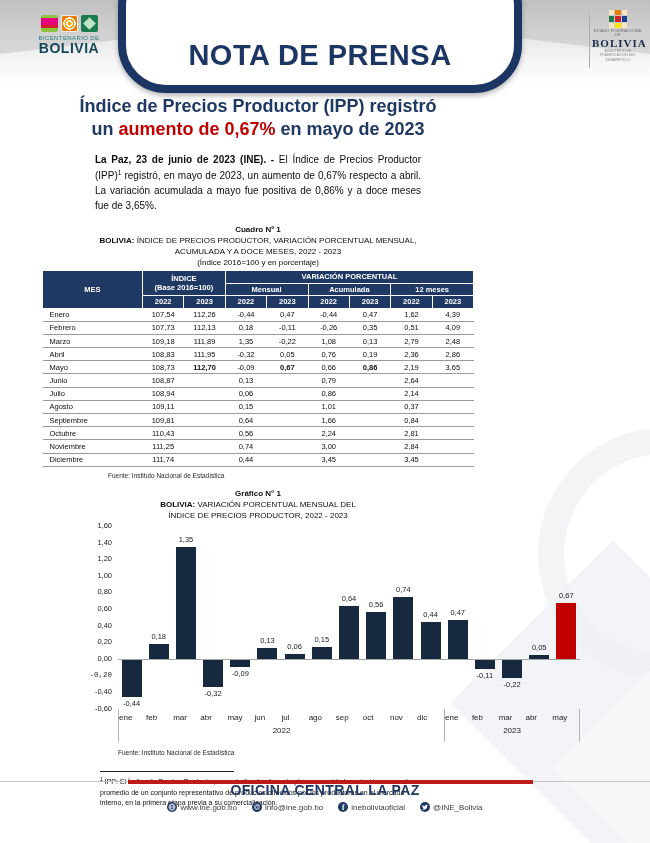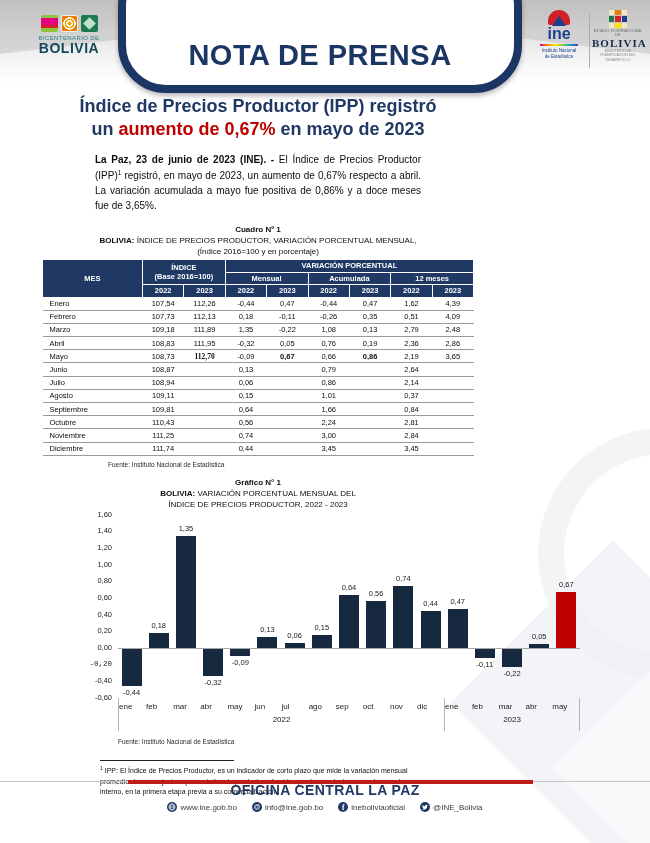--- a/index.html
+++ b/index.html
@@ -119,29 +119,20 @@
         <span class="bi-icon bi3"></span>
       </div>
       <div class="bi-t1">BICENTENARIO DE</div>
       <div class="bi-t2">BOLIVIA</div>
     </div>
 
     <div class="nota-box">
       <span class="nota-text">NOTA DE PRENSA</span>
     </div>
 
-    <div class="logo-ine">
-      <div class="ine-arch"></div>
-      <div class="ine-name">ine</div>
-      <div class="ine-rainbow"></div>
-      <div class="ine-sub">
-        <span>Instituto Nacional</span><br>
-        <span>de Estadística</span>
-      </div>
-    </div>
 
     <div class="logo-sep"></div>
 
     <div class="logo-bol">
       <div class="bol-cross">
         <i style="background:#f7e6c6"></i>
           <i style="background:#ef7d00"></i>
           <i style="background:#f7e6c6"></i>
         <i style="background:#1b7a4e"></i>
           <i style="background:#d0202a"></i>
@@ -161,20 +152,21 @@
     <div class="main-title">
       <div>Índice de Precios Productor (IPP) registró</div>
       <div><span>un </span><span class="red">aumento de 0,67%</span><span> en mayo de 2023</span></div>
     </div>
 
     <p class="intro"><b>La Paz, 23 de junio de 2023 (INE). -</b><span> El Índice de Precios Productor (IPP)</span><sup>1</sup><span> registró, en mayo de 2023, un aumento de 0,67% respecto a abril. La variación acumulada a mayo fue positiva de 0,86% y a doce meses fue de 3,65%.</span></p>
 
     <div class="caption">
       <div class="cb">Cuadro Nº 1</div>
       <div><span class="cb">BOLIVIA:</span><span> ÍNDICE DE PRECIOS PRODUCTOR, VARIACIÓN PORCENTUAL MENSUAL,</span></div>
+      <div>ACUMULADA Y A DOCE MESES, 2022 - 2023</div>
       <div>(Índice 2016=100 y en porcentaje)</div>
     </div>
 
     <table class="tbl">
       <colgroup>
         <col style="width:100px">
           <col>
           <col>
           <col>
           <col>
@@ -246,21 +238,21 @@
             <td>-0,32</td>
             <td>0,05</td>
             <td>0,76</td>
             <td>0,19</td>
             <td>2,36</td>
             <td>2,86</td>
           </tr>
           <tr>
             <td class="mes">Mayo</td>
             <td>108,73</td>
-            <td style="font-weight: bold; font-family: Liberation Serif, serif;">112,70</td>
+            <td style="font-weight: bold;">112,70</td>
             <td>-0,09</td>
             <td style="font-weight: bold;">0,67</td>
             <td>0,66</td>
             <td style="font-weight: bold;">0,86</td>
             <td>2,19</td>
             <td style="font-weight: normal;">3,65</td>
           </tr>
           <tr>
             <td class="mes">Junio</td>
             <td>108,87</td>

